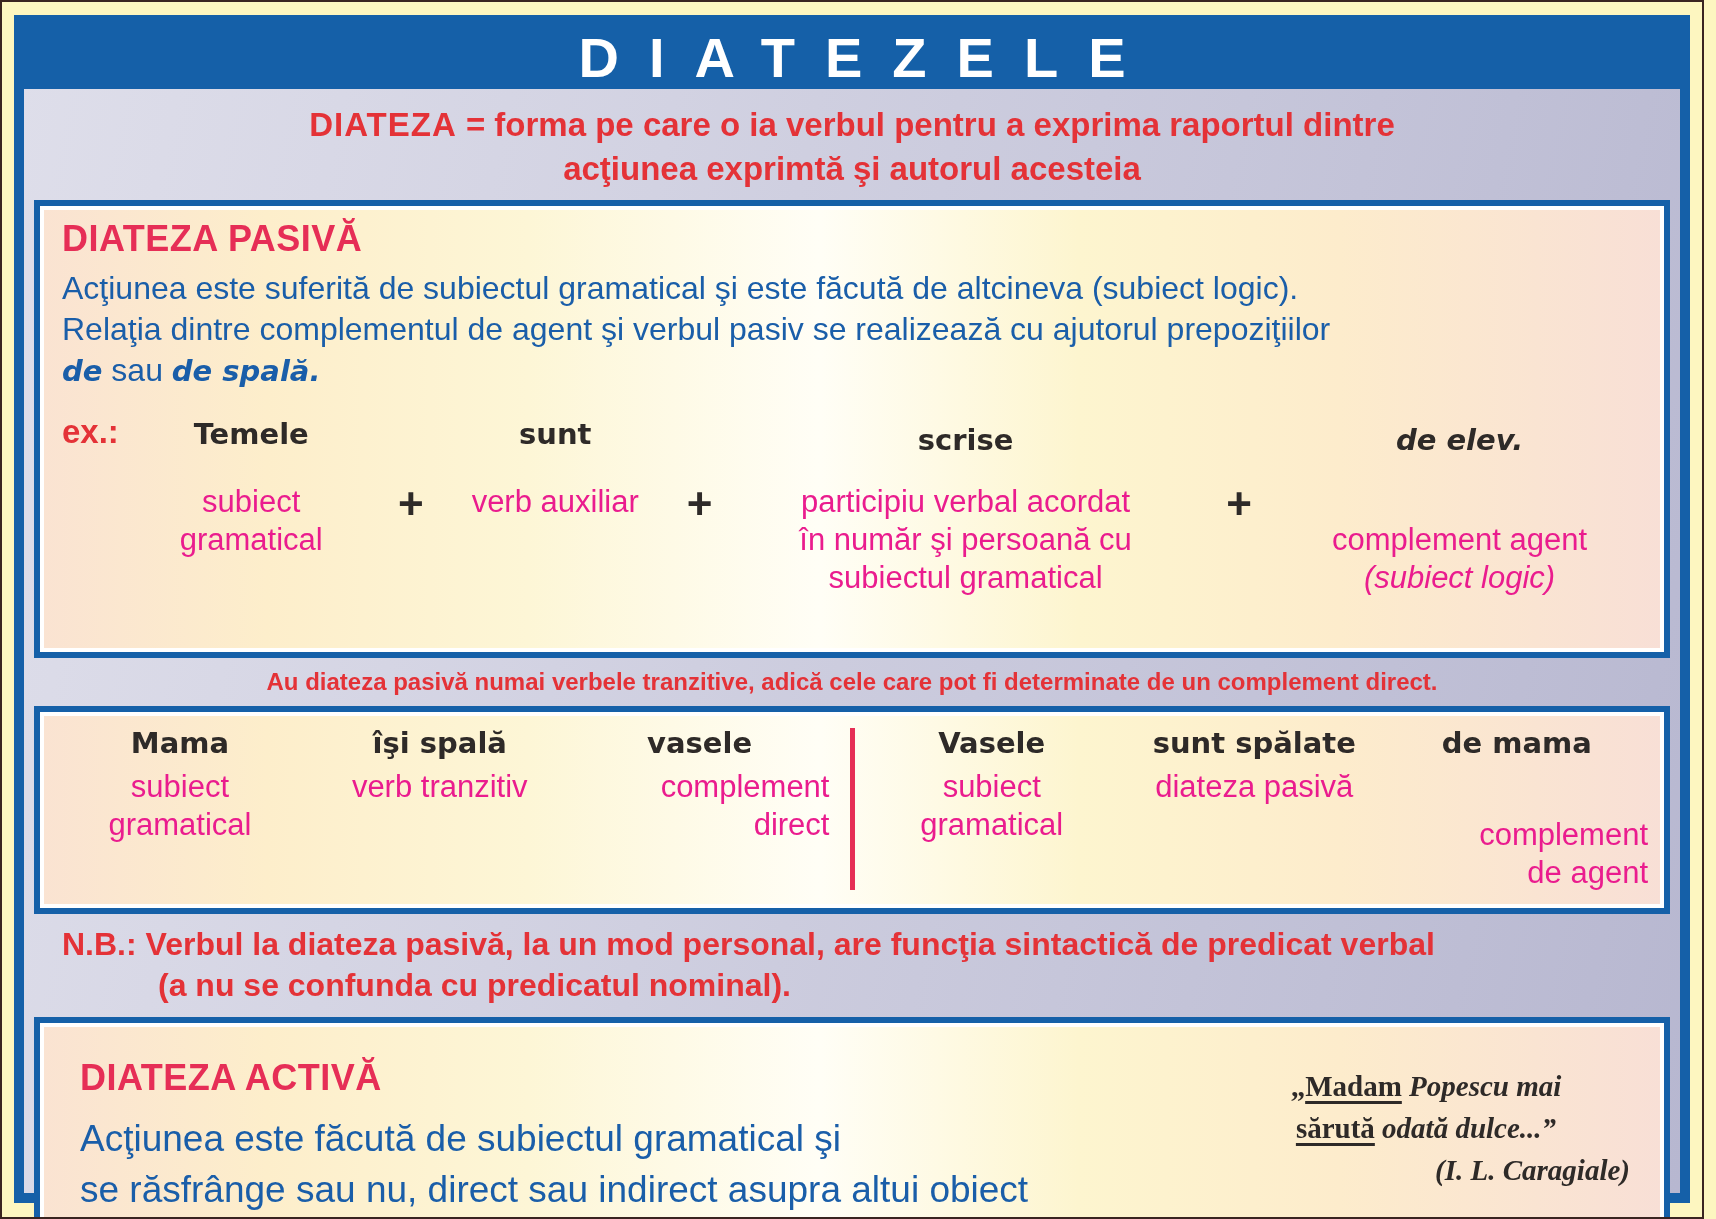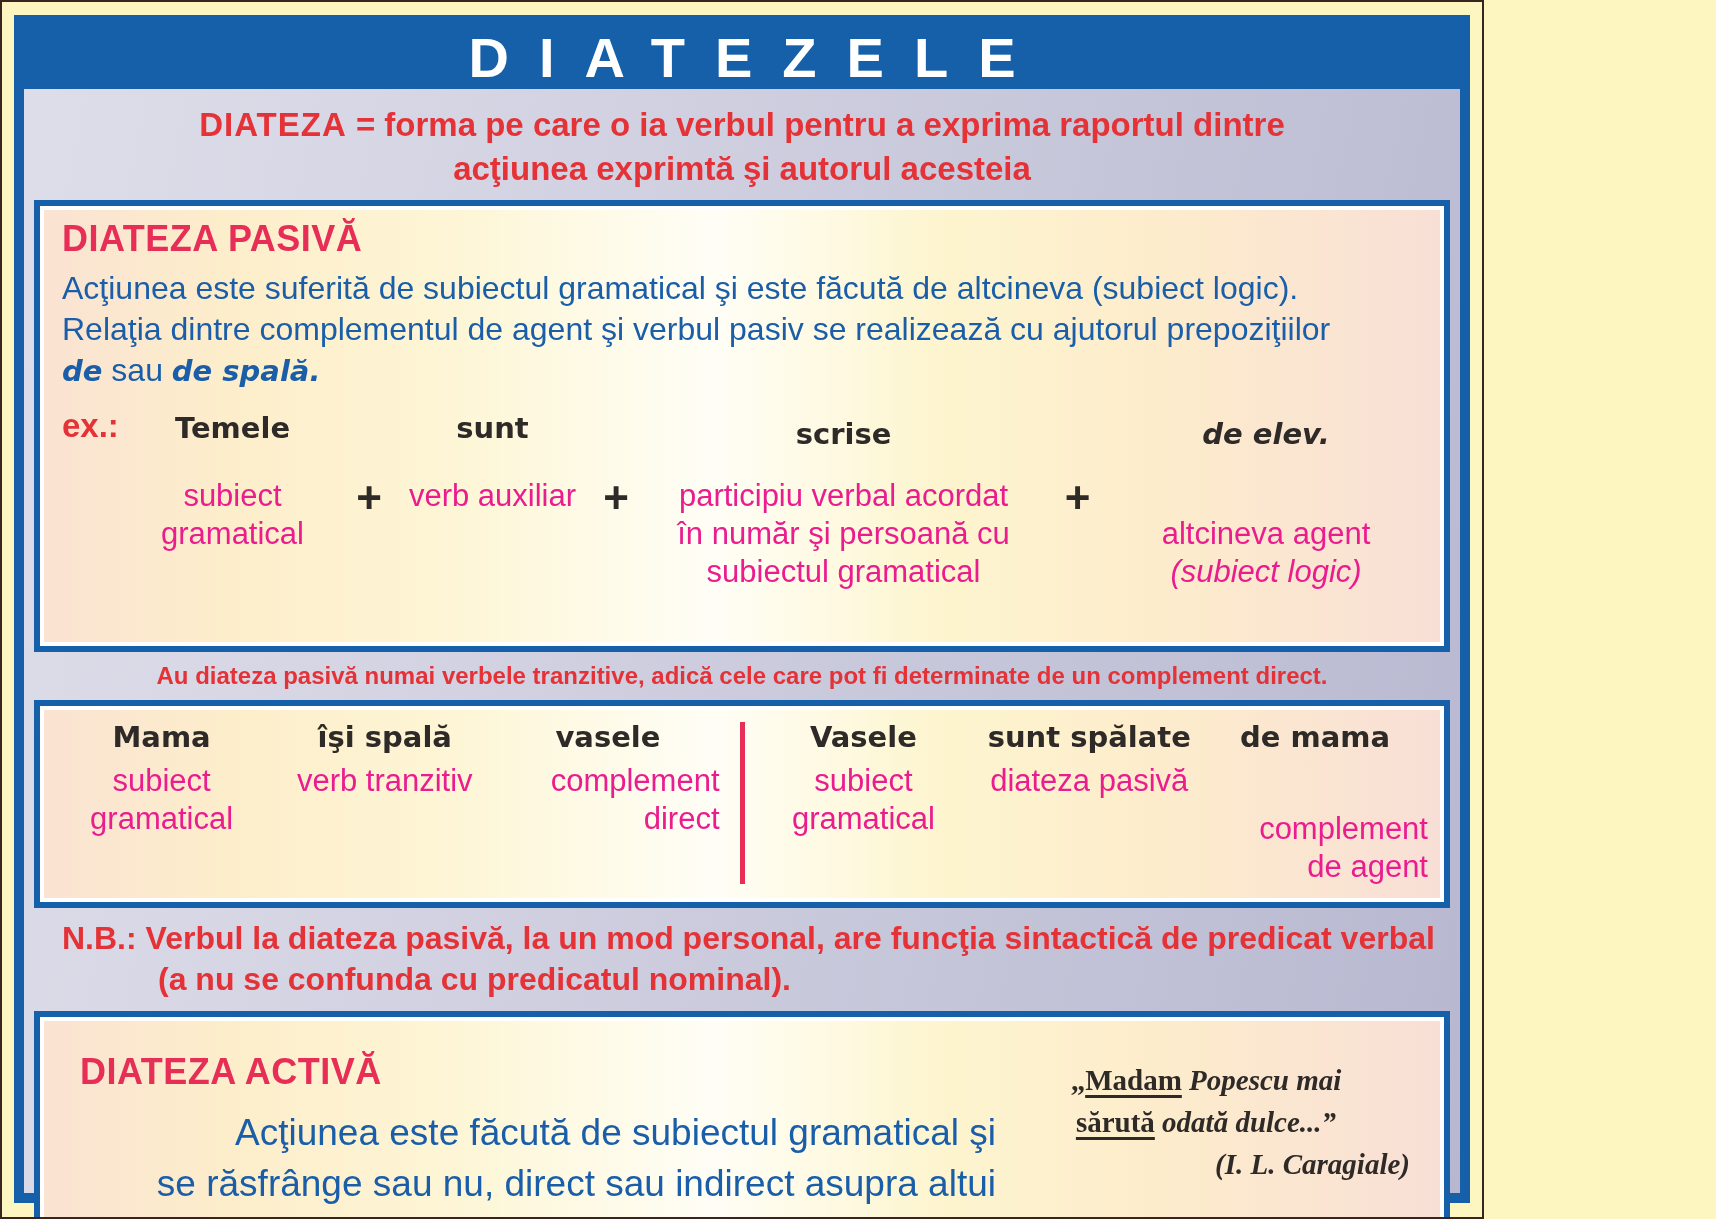--- a/index.html
+++ b/index.html
@@ -2,21 +2,21 @@
 <html><head>
 <meta charset="utf-8">
 <style>
   * { margin:0; padding:0; box-sizing:border-box; }
   html,body { width:100%; }
   body {
     font-family:"Liberation Sans", sans-serif;
     background:#fdf6c0;
   }
   .page {
-    width:1484px; height:1219px;
+    width:1704px; height:1219px;
     background:#fdf6c0;
     border:2px solid #3a2420;
     padding:13px 12px 14px 12px;
     overflow:hidden;
   }
   .poster {
     width:100%; height:100%;
     border:10px solid #1560a8;
     background:linear-gradient(102deg,#dedeea 0%,#d2d2e2 35%,#c6c6da 65%,#b7b7d0 100%);
     display:flex; flex-direction:column;
@@ -53,21 +53,21 @@
   }
   
   .pasiva { flex:0 0 auto; padding:12px 22px 18px 22px; }
   .sec-heading {
     color:#e62e56; font-weight:800; font-size:36px; letter-spacing:0.5px;
   }
   .bluepara {
     color:#1a5ea9; font-size:32px; line-height:1.28; margin-top:8px;
   }
   .bluepara .it { font-style:italic; font-weight:700; font-family:"DejaVu Sans", sans-serif; font-size:29px; }
-  .ex-label { color:#e43237; font-weight:700; font-size:33px; margin-top:16px; }
+  .ex-label { color:#e43237; font-weight:700; font-size:33px; margin-top:22px; }
   .formula {
     display:grid;
     grid-template-columns:17% 4% 15% 4% 31% 5% 24%;
     margin-top:-34px;
     padding-left:60px;
   }
   .hand {
     font-family:"DejaVu Sans", sans-serif;
     font-weight:700; color:#2e2a28;
   }
@@ -98,21 +98,21 @@
   .cmp-label {
     color:#ea1c8e; font-size:31px; line-height:1.22; text-align:center;
     white-space:pre-line; margin-top:8px;
   }
   .cmp-divider { flex:0 0 5px; background:#e62e56; margin:2px 6px; }
   .al-right { align-items:flex-end; text-align:right; }
   .al-right .cmp-label { text-align:right; }
   
   .activa { flex:1 0 auto; padding:34px 28px 12px 40px; display:flex; }
   .activa-left { flex:1 1 auto; }
-  .activa .bluepara { font-size:37px; line-height:1.38; margin-top:14px;text-align:right; }
+  .activa .bluepara { font-size:37px; line-height:1.38; margin-top:14px; }
   .quote {
     flex:0 0 420px; padding-top:8px;
     font-family:Liberation Serif, serif; font-weight:700; color:#2e2a28;
     font-size:29px; line-height:1.45; text-align:center;
   }
   .quote .it { font-style:italic; }
   .quote .u { text-decoration:underline; text-decoration-thickness:3px; text-underline-offset:5px; }
   .quote .attr { display:block; text-align:right; font-style:italic; padding-right:6px; }
   .spacer-bottom { flex:0 0 10px; }
 </style>
@@ -153,21 +153,21 @@
         <div class="f-label">subiect
 gramatical</div>
         <div class="f-plus">+</div>
         <div class="f-label">verb auxiliar</div>
         <div class="f-plus">+</div>
         <div class="f-label">participiu verbal acordat
 în număr şi persoană cu
 subiectul gramatical</div>
         <div class="f-plus">+</div>
         <div class="f-label">
-          <span>altcineva agent</span>
+          <span>complement agent</span>
           <span class="sub">(subiect logic)</span>
         </div>
       </div>
     </div>
 
     <div class="band band-center">Au diateza pasivă numai verbele tranzitive, adică cele care pot fi determinate de un complement direct.</div>
 
     <div class="box cmp">
       <div class="cmp-half">
         <div class="cmp-col">

